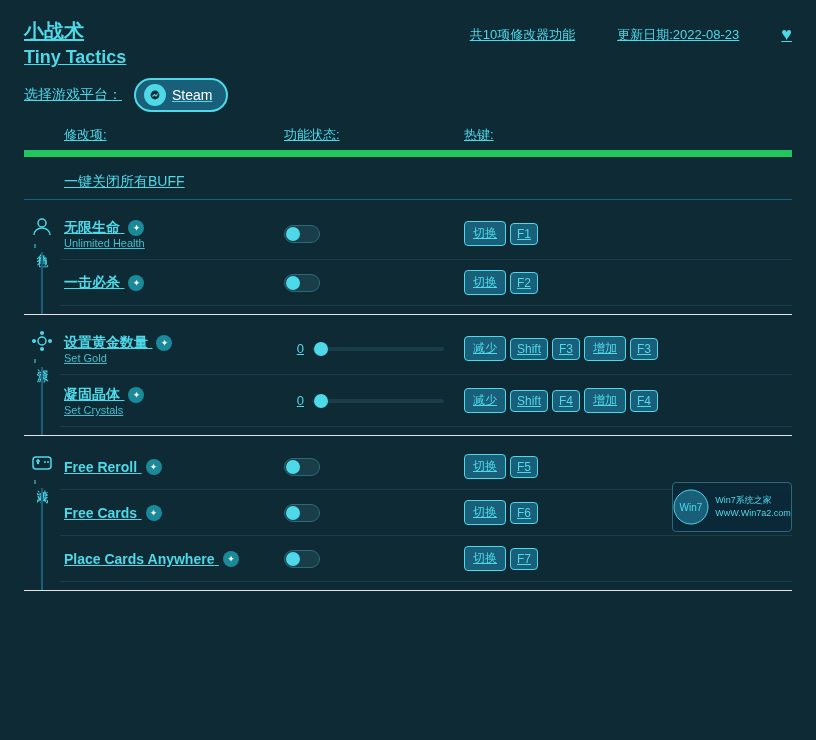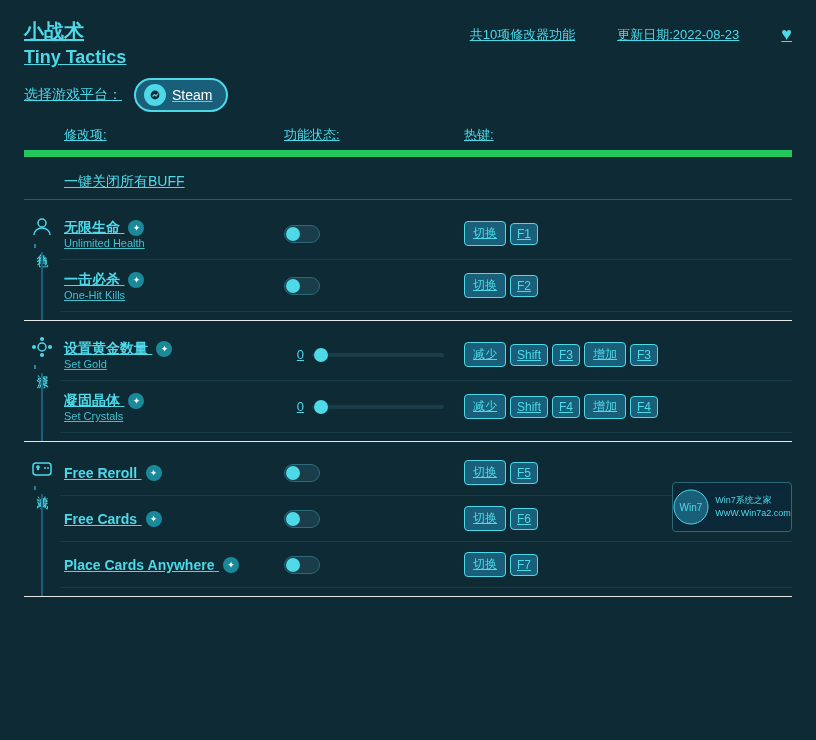--- a/index.html
+++ b/index.html
@@ -376,21 +376,20 @@
         <div class="mod-hotkeys">
           <button class="hotkey-btn">切换</button>
           <span class="hotkey-label">F1</span>
         </div>
       </div>
 
       <div class="mod-row">
         <div class="mod-name-block">
           <span class="mod-name-cn">一击必杀</span>
           <span class="star-icon">✦</span>
-          <div class="mod-name-en">One-Hit Kills</div>
         </div>
         <div class="mod-status">
           <div class="toggle-switch">
             <div class="knob"></div>
           </div>
         </div>
         <div class="mod-hotkeys">
           <button class="hotkey-btn">切换</button>
           <span class="hotkey-label">F2</span>
         </div>

